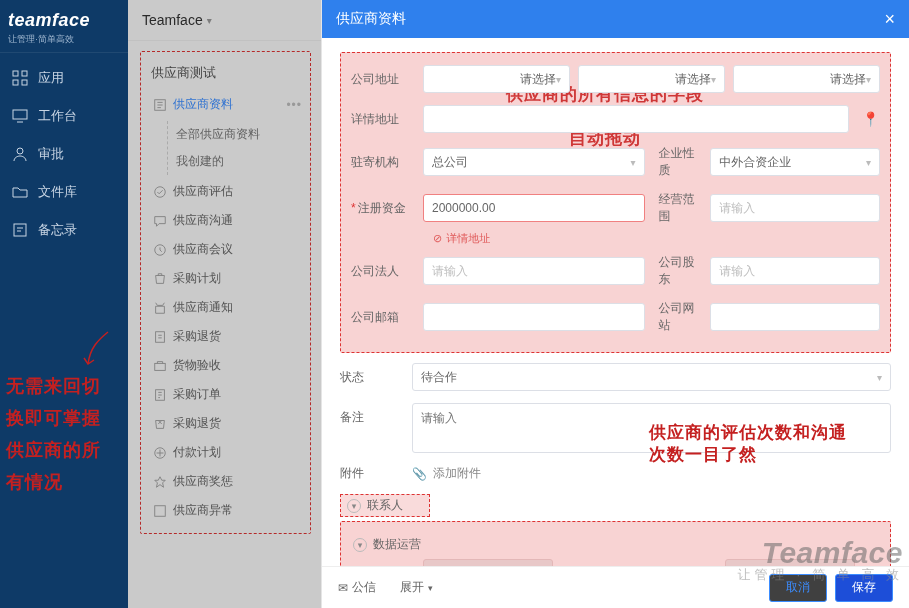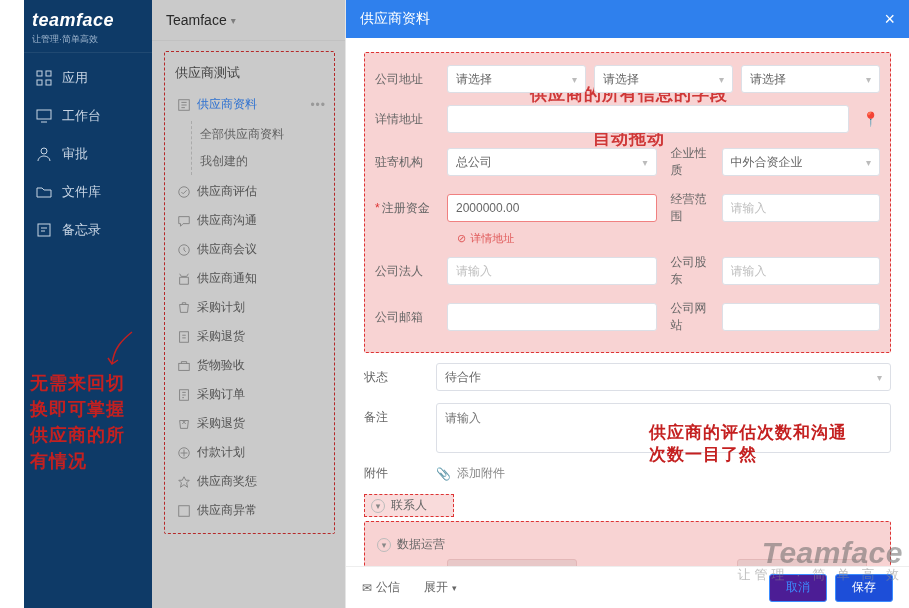--- a/index.html
+++ b/index.html
@@ -1,28 +1,28 @@
 <!DOCTYPE html>
 <html><head>
 <meta charset="utf-8">
 <style>
   * { box-sizing: border-box; margin: 0; padding: 0; }
   body { font-family: "Microsoft YaHei", Arial, sans-serif; font-size: 12px; color: #333; background: #fff; width: 909px; height: 608px; overflow: hidden; position: relative; }
-  .app { display: flex; height: 100%; margin-left: 24px; }
+  .app { display: flex; height: 100%; }
   
   .sidebar { width: 128px; background: #0e3a67; color: #c8d5e4; display: flex; flex-direction: column; position: relative; }
   .brand { padding: 10px 8px 6px; border-bottom: 1px solid rgba(255,255,255,0.08); }
   .brand-logo { color: #fff; font-size: 18px; font-weight: 600; letter-spacing: .5px; font-style: italic; }
   .brand-sub { color: #9fb6cf; font-size: 9px; margin-top: 2px; }
   .nav { list-style: none; padding-top: 6px; }
   .nav li { display: flex; align-items: center; padding: 10px 12px; gap: 10px; cursor: pointer; }
   .nav li .icon { width: 16px; height: 16px; display: inline-flex; align-items: center; justify-content: center; color: #c8d5e4; }
   .nav li span.label { font-size: 13px; }
   .arrow-svg { position: absolute; left: 82px; top: 330px; width: 30px; height: 40px; stroke: #c42020; fill: none; }
-  .side-annot { position: absolute; left: 6px; top: 370px; width: 112px; color: #c42020; font-weight: 700; font-size: 18px; line-height: 26px; letter-spacing: 1px; }
+  .side-annot { position: absolute; left: 6px; top: 370px; width: 112px; color: #c42020; font-weight: 700; font-size: 18px; line-height: 32px; letter-spacing: 1px; }
   
   .menu-col { width: 194px; background: #f7f7f7; border-right: 1px solid #e5e5e5; position: relative; }
   .overlay-dim { position: absolute; inset: 0; background: rgba(0,0,0,0.18); pointer-events: none; z-index: 2; }
   .menu-header { padding: 12px 14px; font-size: 14px; color: #333; border-bottom: 1px solid #ececec; display: flex; align-items: center; gap: 4px; }
   .menu-body { padding: 10px 10px 10px 12px; }
   .dashed-red { border: 1.5px dashed #d33; }
   .menu-box { padding: 8px 4px 8px 8px; border-radius: 2px; }
   .group-title { font-size: 13px; color: #555; padding: 4px 0 8px 2px; }
   .tree { list-style: none; }
   .tree > li { padding: 6px 0 6px 4px; display: flex; align-items: center; gap: 6px; color: #666; cursor: pointer; }
@@ -46,35 +46,35 @@
   .select,.input { height: 28px; border: 1px solid #dcdfe6; border-radius: 3px; background: #fff; padding: 0 8px; color: #666; font-size: 12px; width: 100%; }
   .select { display: flex; align-items: center; justify-content: space-between; cursor: pointer; }
   .select .chev { color: #bbb; font-size: 10px; }
   .input::placeholder { color: #bfbfbf; }
   .input.err { border-color: #f08080; color: #666; }
   .err-msg { color: #e05b5b; font-size: 11px; margin-top: -6px; margin-bottom: 8px; margin-left: 82px; display: flex; gap: 4px; align-items: center; }
   .pair { display: flex; gap: 14px; width: 100%; }
   .pair > .cell { flex: 1; display: flex; align-items: center; gap: 10px; }
   .pair .lbl2 { width: 56px; color: #666; }
   .triple { display: flex; gap: 8px; width: 100%; }
-  .triple .select { flex: 1; }
+  .triple .select { flex: 1; justify-content: flex-end; }
   .textarea { border: 1px solid #dcdfe6; border-radius: 3px; min-height: 50px; padding: 6px 8px; font-size: 12px; color: #666; width: 100%; resize: none; }
   .attach { display: flex; align-items: center; gap: 6px; color: #888; font-size: 12px; cursor: pointer; }
   .section-hdr { display: flex; align-items: center; gap: 6px; color: #666; padding: 6px 2px; }
   .chev-circle { width: 14px; height: 14px; border: 1px solid #bbb; border-radius: 50%; display: inline-flex; align-items: center; justify-content: center; font-size: 9px; color: #888; }
   .data-op { margin-top: 4px; padding: 8px 10px 40px 10px; border-radius: 2px; }
   .data-op .row { margin-bottom: 10px; }
   .auto-calc { background: #e8c8c8; border: 1px solid #e3b7b7; color: #b77; height: 26px; border-radius: 3px; display:flex; align-items:center; padding:0 8px; width: 130px; font-size: 12px; }
   
   .panel-footer { height: 42px; border-top: 1px solid #eee; display: flex; align-items: center; justify-content: space-between; padding: 0 16px; background: #fff; }
   .foot-left { display: flex; gap: 24px; color: #666; }
   .foot-left .lnk { cursor: pointer; display: flex; align-items: center; gap: 4px; }
   .foot-right { display: flex; gap: 8px; }
   .btn { height: 28px; padding: 0 16px; border-radius: 3px; font-size: 12px; cursor: pointer; display: inline-flex; align-items: center; }
-  .btn-default { background: #4c1d95; border: 1px solid #3b8cff; color: #3b8cff; }
+  .btn-default { background: #404040; border: 1px solid #3b8cff; color: #3b8cff; }
   .btn-primary { background: #1d4ed8; border: 1px solid #3b8cff; color: #fff; }
   
   .annot { position: absolute; color: #c42020; font-weight: 700; font-size: 17px; line-height: 22px; letter-spacing: 1px; pointer-events: none; }
   .annot.a1 { left: 178px; top: 46px; width: 210px; text-align: center; }
   .annot.a2 { right: 50px; top: 384px; width: 210px; text-align: left; }
   .map-pin { color: #bbb; font-size: 14px; padding-left: 6px; }
   
   .watermark { position: absolute; right: 6px; bottom: 24px; text-align: right; pointer-events: none; opacity: .55; }
   .watermark .w1 { font-size: 30px; font-weight: 600; color: #6b6b6b; font-style: italic; letter-spacing: .5px; }
   .watermark .w2 { font-size: 13px; color: #8a8a8a; letter-spacing: 4px; margin-top: -4px; }
@@ -181,29 +181,29 @@
             </li>
           <li>
               <svg viewBox="0 0 16 16">
                 <circle cx="8" cy="8" r="6"></circle>
                 <path d="M8 5v3l2 2"></path>
               </svg>
               <span>供应商会议</span>
             </li>
           <li>
               <svg viewBox="0 0 16 16">
+                <path d="M3 4h10l-1 9H4zM6 4V2h4v2"></path>
+              </svg>
+              <span>采购计划</span>
+            </li>
+          <li>
+              <svg viewBox="0 0 16 16">
                 <path d="M3 2l2 3h6l2-3M3 6h10v8H3z"></path>
               </svg>
               <span>供应商通知</span>
-            </li>
-          <li>
-              <svg viewBox="0 0 16 16">
-                <path d="M3 4h10l-1 9H4zM6 4V2h4v2"></path>
-              </svg>
-              <span>采购计划</span>
             </li>
           <li>
               <svg viewBox="0 0 16 16">
                 <rect x="3" y="2" width="10" height="12"></rect>
                 <path d="M6 6h4M6 9h4"></path>
               </svg>
               <span>采购退货</span>
             </li>
           <li>
               <svg viewBox="0 0 16 16">

